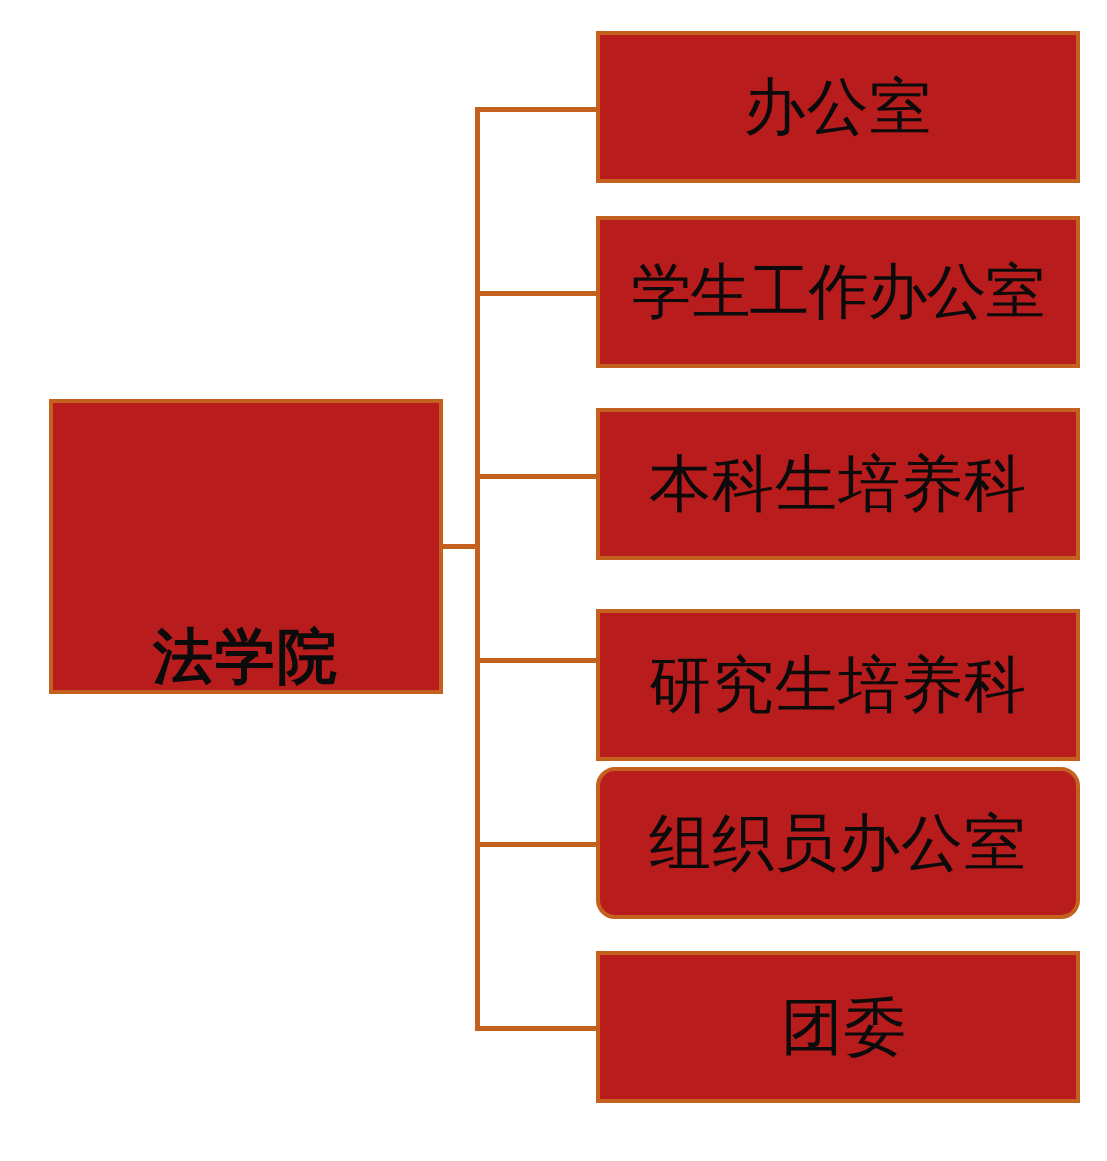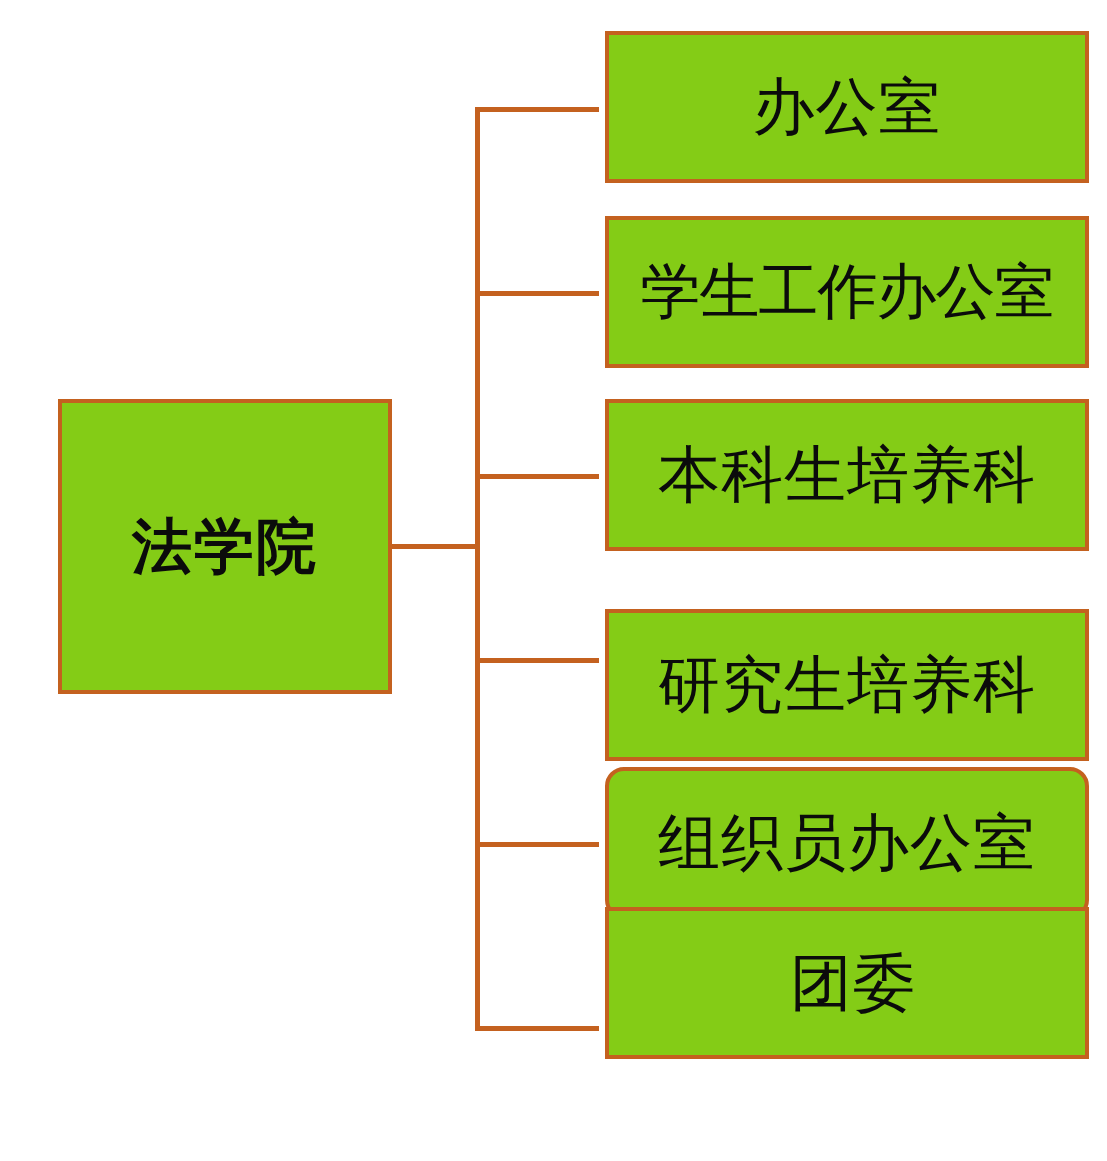--- a/index.html
+++ b/index.html
@@ -17,35 +17,35 @@
     width: 1107px;
     height: 1161px;
     background: #ffffff;
     overflow: hidden;
   }
 
   
   .node-box {
     position: absolute;
     box-sizing: border-box;
-    background: #84cc16;
+    background: #b91c1c;
     border: 4px solid #c4611f;
     display: flex;
     align-items: center;
     justify-content: center;
     text-align: center;
-    margin-left: 9px;
   }
 
   .root-box {
     left: 49px;
     top: 399px;
-    width: 334px;
+    width: 394px;
     height: 295px;
     flex-direction: column;
+    justify-content: flex-end;
   }
 
   .root-line {
     font-size: 60px;
     font-weight: bold;
     color: #0b0b0b;
     line-height: 1.12;
     letter-spacing: 2px;
     white-space: nowrap;
   }
@@ -68,24 +68,24 @@
     letter-spacing: 1px;
   }
   .child-label.wide {
     font-size: 60px;
     letter-spacing: -1px;
   }
 
   
   .child-0 { top: 31px; }
   .child-1 { top: 216px; }
-  .child-2 { top: 399px; }
+  .child-2 { top: 408px; }
   .child-3 { top: 609px; }
   .child-4 { top: 767px; border-radius: 19px; }
-  .child-5 { top: 907px; padding-left: 12px; }
+  .child-5 { top: 951px; padding-left: 12px; }
 
   
   .connector {
     position: absolute;
     background: #c4611f;
   }
 
   
   .trunk {
     left: 475px;

